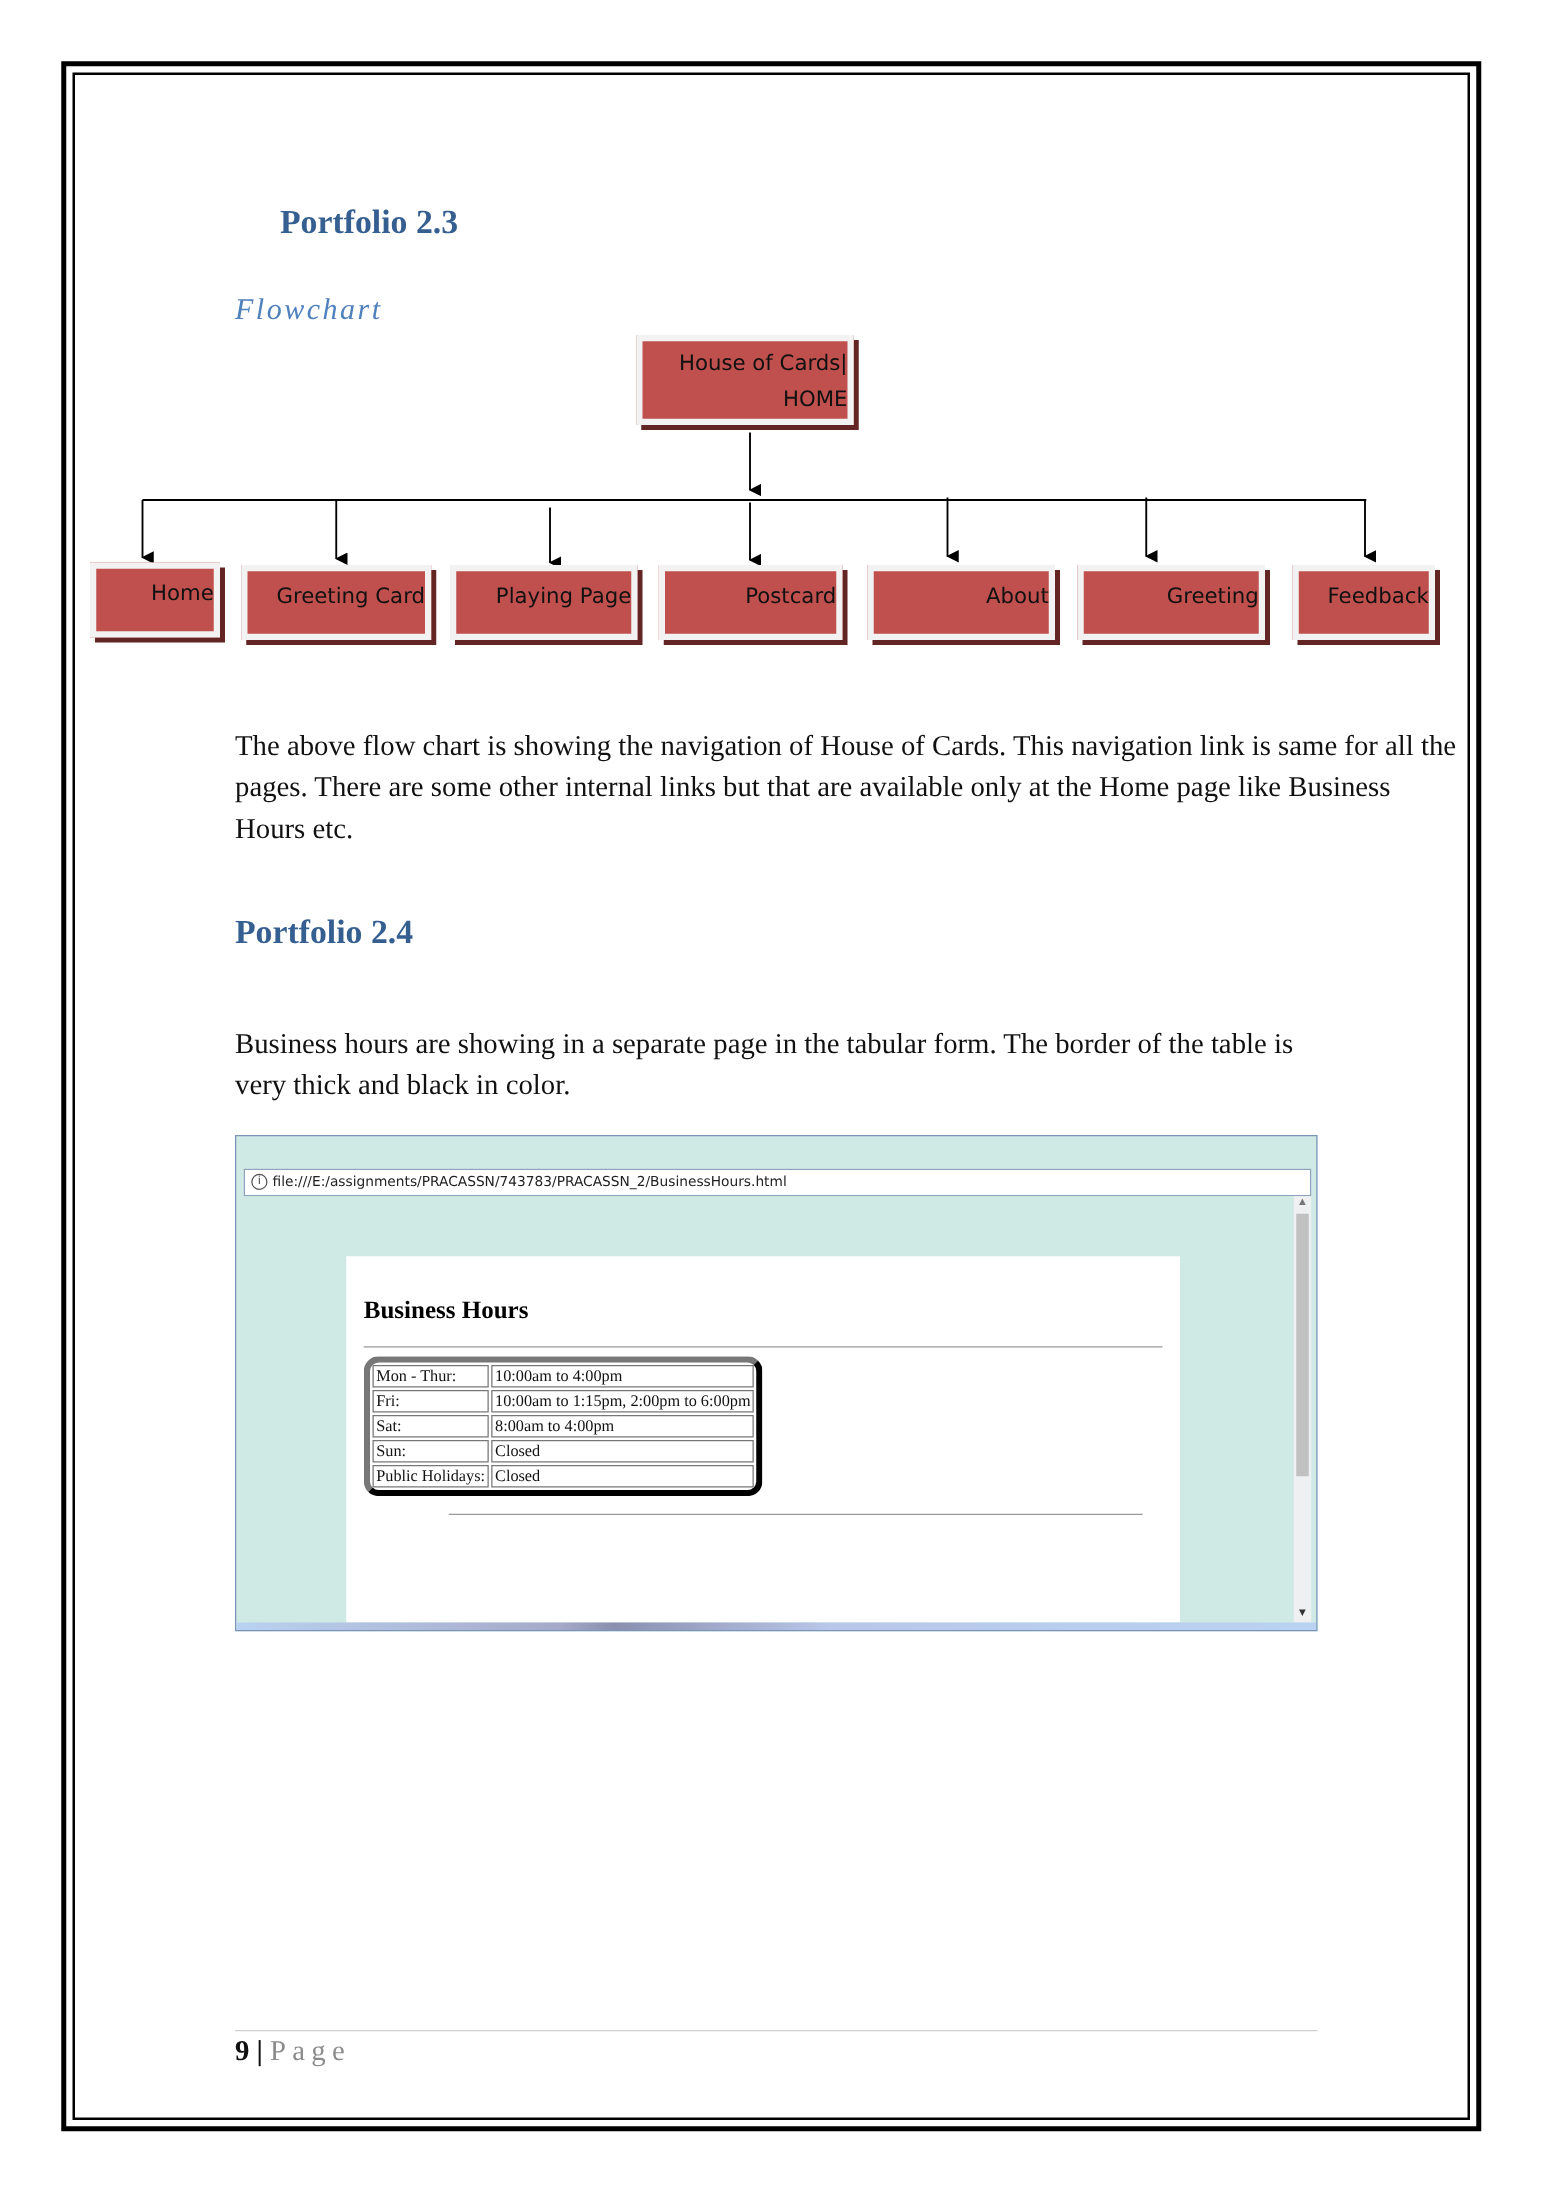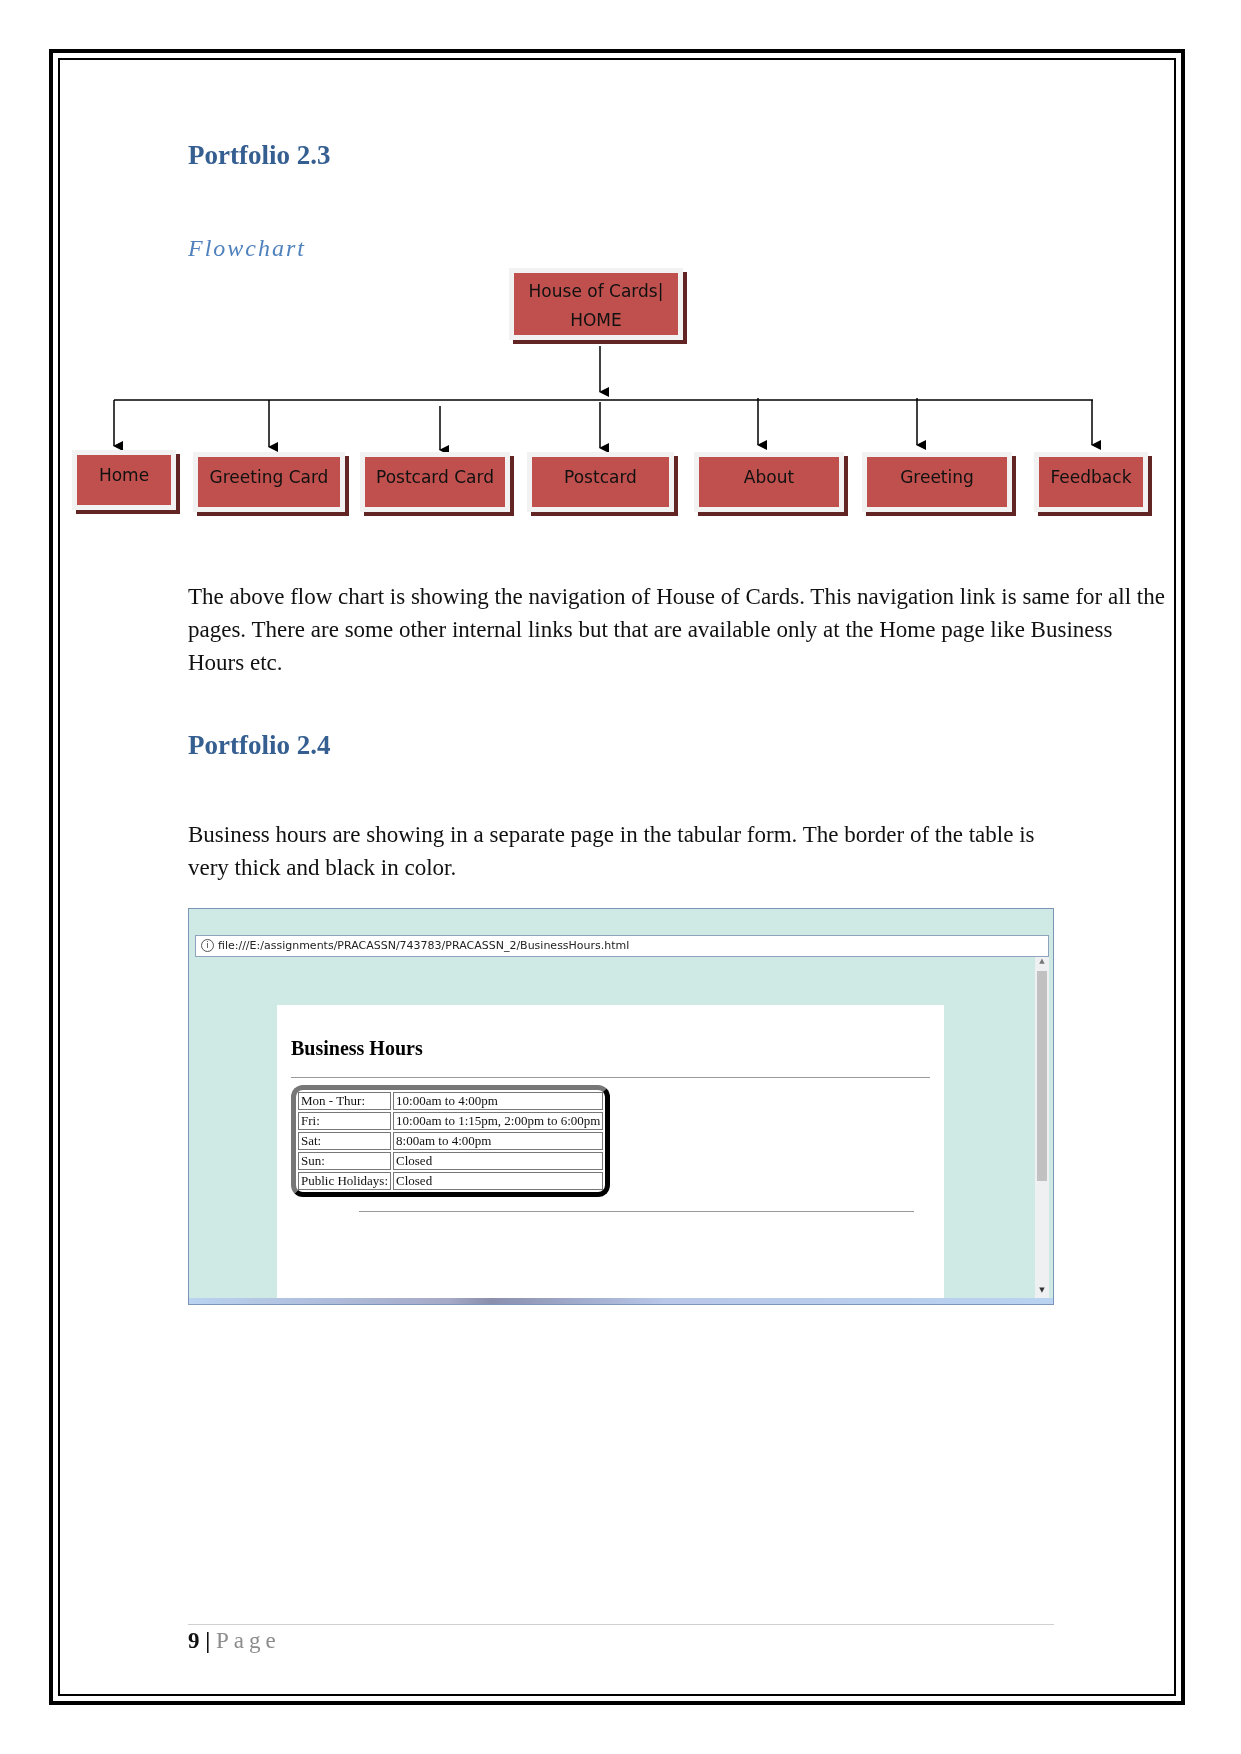--- a/index.html
+++ b/index.html
@@ -4,21 +4,21 @@
   <style>
     html, body { margin:0; padding:0; background:#ffffff; }
     body { width:1241px; height:1754px; position:relative; overflow:hidden; font-family:"Liberation Serif", serif; color:#111; }
     .outer-border { position:absolute; left:49px; top:49px; width:1136px; height:1656px; border:4px solid #000; box-sizing:border-box; }
     .inner-border { position:absolute; left:58px; top:58px; width:1118px; height:1638px; border:2px solid #000; box-sizing:border-box; }
 
     .heading { position:absolute; left:188px; font-family:"Liberation Serif", serif; font-weight:bold; color:#365f91; font-size:27px; margin:0; }
     .subheading { position:absolute; left:188px; top:235px; font-style:italic; color:#4f81bd; font-size:24px; letter-spacing:2px; margin:0; font-family:"Liberation Serif", serif; }
 
     .node { position:absolute; background:#c0504d; box-sizing:border-box; border:5px solid #f2f2f2; box-shadow:4px 4px 0 #632523; color:#111; font-family:"DejaVu Sans", sans-serif; font-size:17px; text-align:center; overflow:hidden; line-height:28px; }
-    .node span { display:block; padding-top:6px; }
+    .node span { display:block; padding-top:6px;text-align:right; }
 
     .connector-svg { position:absolute; left:0; top:0; width:1241px; height:520px; pointer-events:none; }
 
     .para { position:absolute; left:188px; font-size:23px; line-height:33px; margin:0; color:#111; font-family:"Liberation Serif", serif; }
 
     
     .browser { position:absolute; left:188px; top:908px; width:866px; height:397px; border:1px solid #7a95b8; box-sizing:border-box; background:#cfe9e4; overflow:hidden; }
     .titlebar { position:absolute; left:0; top:0; right:0; height:28px; background:linear-gradient(#bcd7f2,#a6c8ec); }
     .title-text { position:absolute; left:26px; top:6px; font-family:"DejaVu Sans", sans-serif; font-size:11px; color:#111; }
     .page-icon { position:absolute; left:8px; top:5px; width:9px; height:12px; border:1px solid #555; background:#fff; }
@@ -46,21 +46,21 @@
     .footer .num { font-weight:bold; color:#111; }
     .footer .sep { font-weight:bold; color:#111; }
     .footer .page-word { color:#8c8c8c; letter-spacing:5px; }
   </style>
 </head>
 <body>
 
 <div class="outer-border"></div>
 <div class="inner-border"></div>
 
-<h2 class="heading" style="top:140px;">Portfolio 2.3</h2>
+<h2 class="heading" style="top:162px;margin-left:36px;">Portfolio 2.3</h2>
 <div class="subheading">Flowchart</div>
 
 <svg class="connector-svg">
   <defs>
     <marker id="arrowhead" markerWidth="10" markerHeight="10" refX="5" refY="9" orient="auto" markerUnits="userSpaceOnUse">
       <path d="M0,0 L10,0 L5,10 Z" fill="#000"></path>
     </marker>
   </defs>
   <line x1="600" y1="346" x2="600" y2="392" stroke="#000" stroke-width="1.5" marker-end="url(#arrowhead)"></line>
   <line x1="114" y1="400" x2="1093" y2="400" stroke="#000" stroke-width="1.5"></line>
@@ -77,21 +77,21 @@
   <span style="padding-top:4px;">House of Cards| HOME</span>
 </div>
 
 <div class="node" style="left:72px; top:450px; width:104px; height:60px;">
     <span>Home</span>
   </div>
 <div class="node" style="left:193px; top:452px; width:152px; height:60px;">
     <span>Greeting Card</span>
   </div>
 <div class="node" style="left:360px; top:452px; width:150px; height:60px;">
-    <span>Postcard Card</span>
+    <span>Playing Page</span>
   </div>
 <div class="node" style="left:527px; top:452px; width:147px; height:60px;">
     <span>Postcard</span>
   </div>
 <div class="node" style="left:694px; top:452px; width:150px; height:60px;">
     <span>About</span>
   </div>
 <div class="node" style="left:862px; top:452px; width:150px; height:60px;">
     <span>Greeting</span>
   </div>

